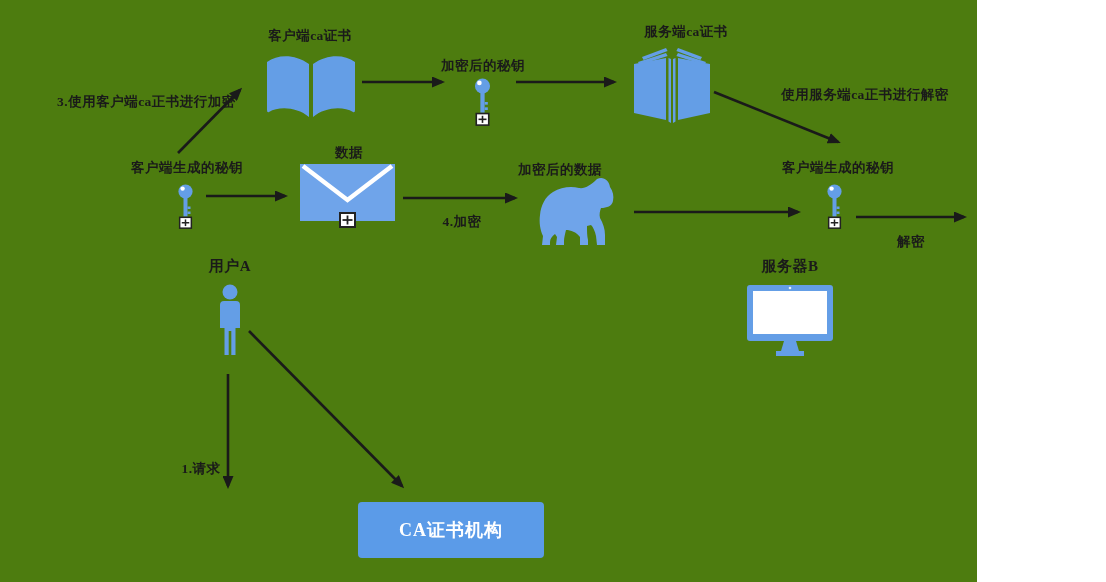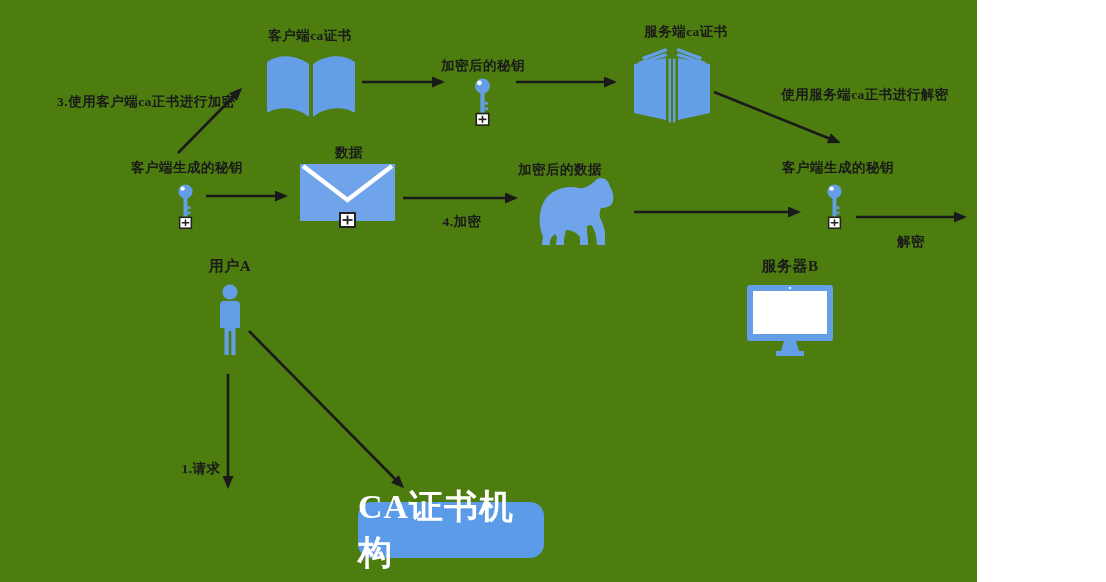--- a/index.html
+++ b/index.html
@@ -9,22 +9,22 @@
   }
   .lbl{
     position:absolute;font-weight:700;font-size:13.5px;white-space:nowrap;
     transform:translateX(-50%);color:#1a1a1a;letter-spacing:.5px;
   }
   .lbl.left{transform:none;}
   .lbl.big{font-size:15px;margin-top:8px;}
   .icon{position:absolute;}
   .ca-box{
     position:absolute;left:358px;top:502px;width:186px;height:56px;
-    background:var(--blue-box,#5b9be8);color:#fff;font-weight:700;font-size:34px;
-    display:flex;align-items:center;justify-content:center;border-radius:14px;
+    background:var(--blue-box,#5b9be8);color:#fff;font-weight:700;font-size:18px;
+    display:flex;align-items:center;justify-content:center;border-radius:4px;
     letter-spacing:1px;
   }
   svg{display:block;}
   #arrows{position:absolute;left:0;top:0;}
 </style>
 </head>
 <body>
 
 <div id="canvas" style="--blue: #649ee6; --blue-light: #6fa4ea; --blue-box: #5b9be8;">
 

